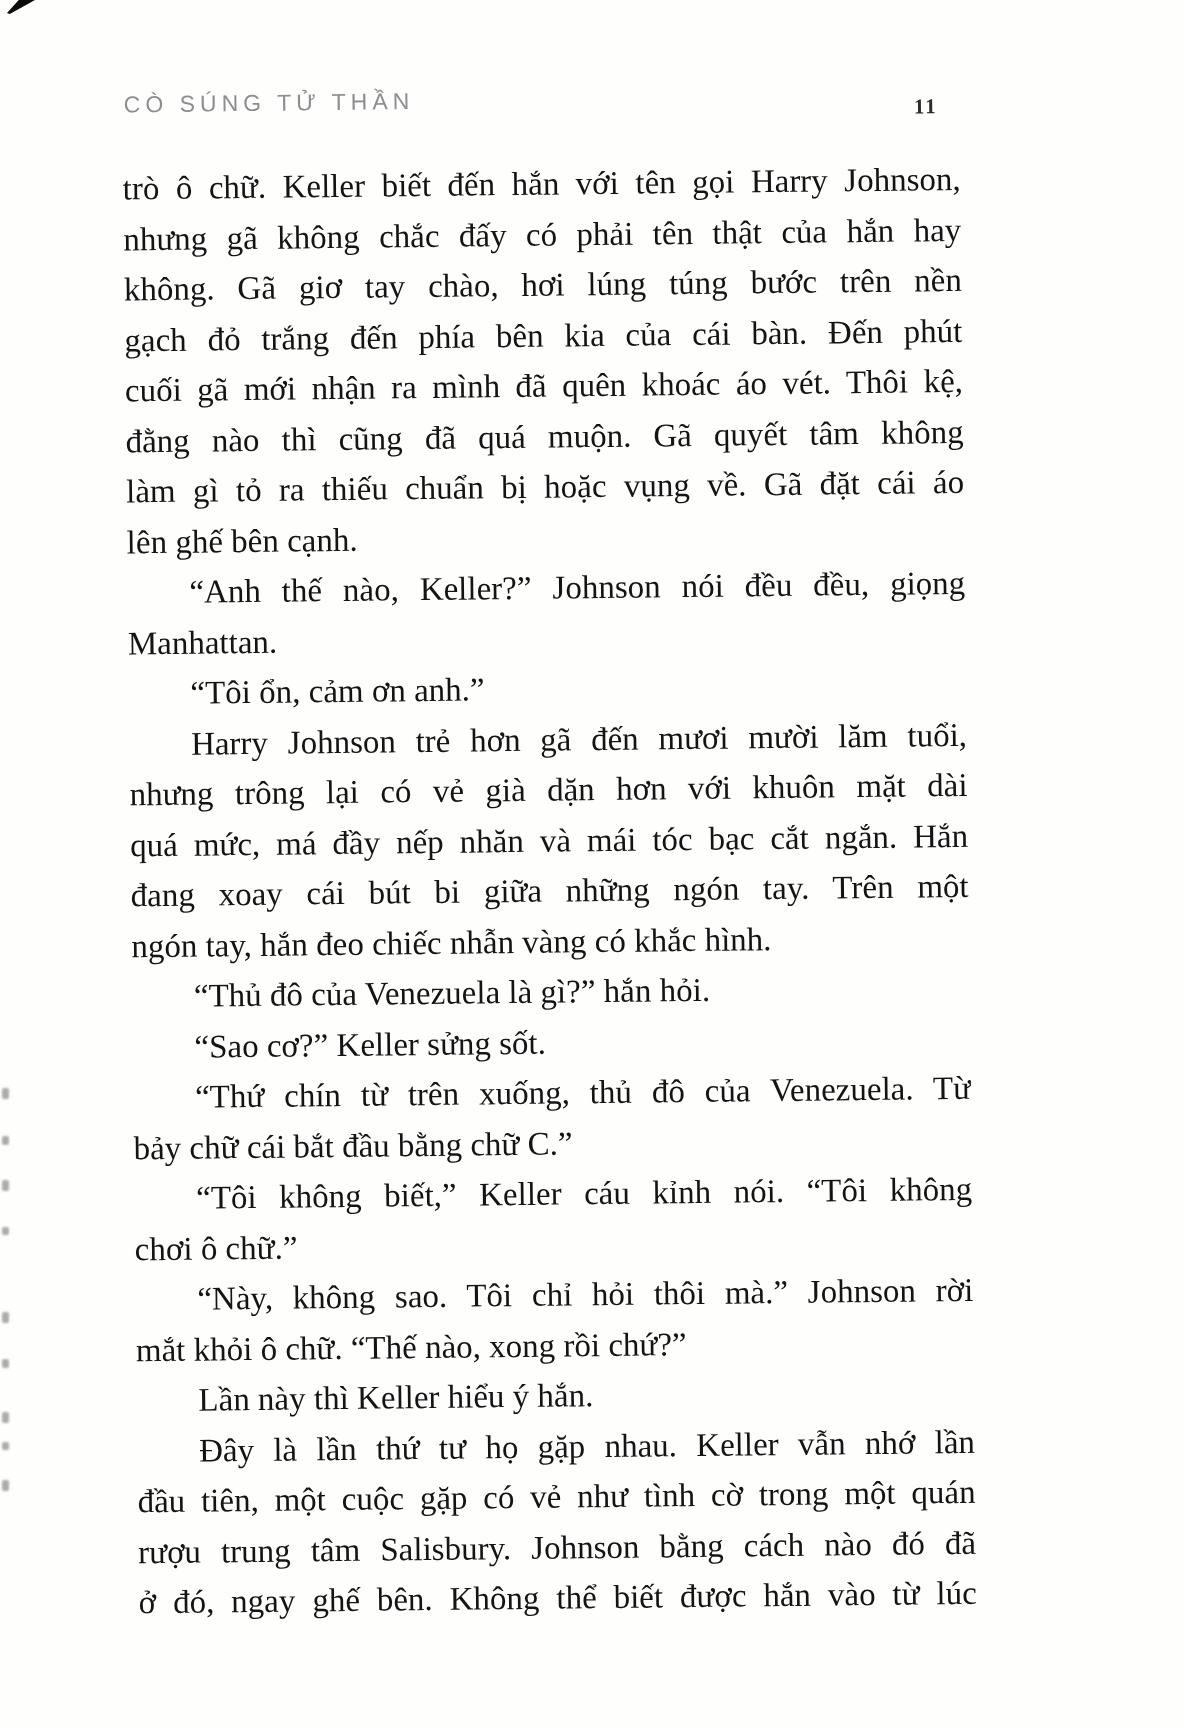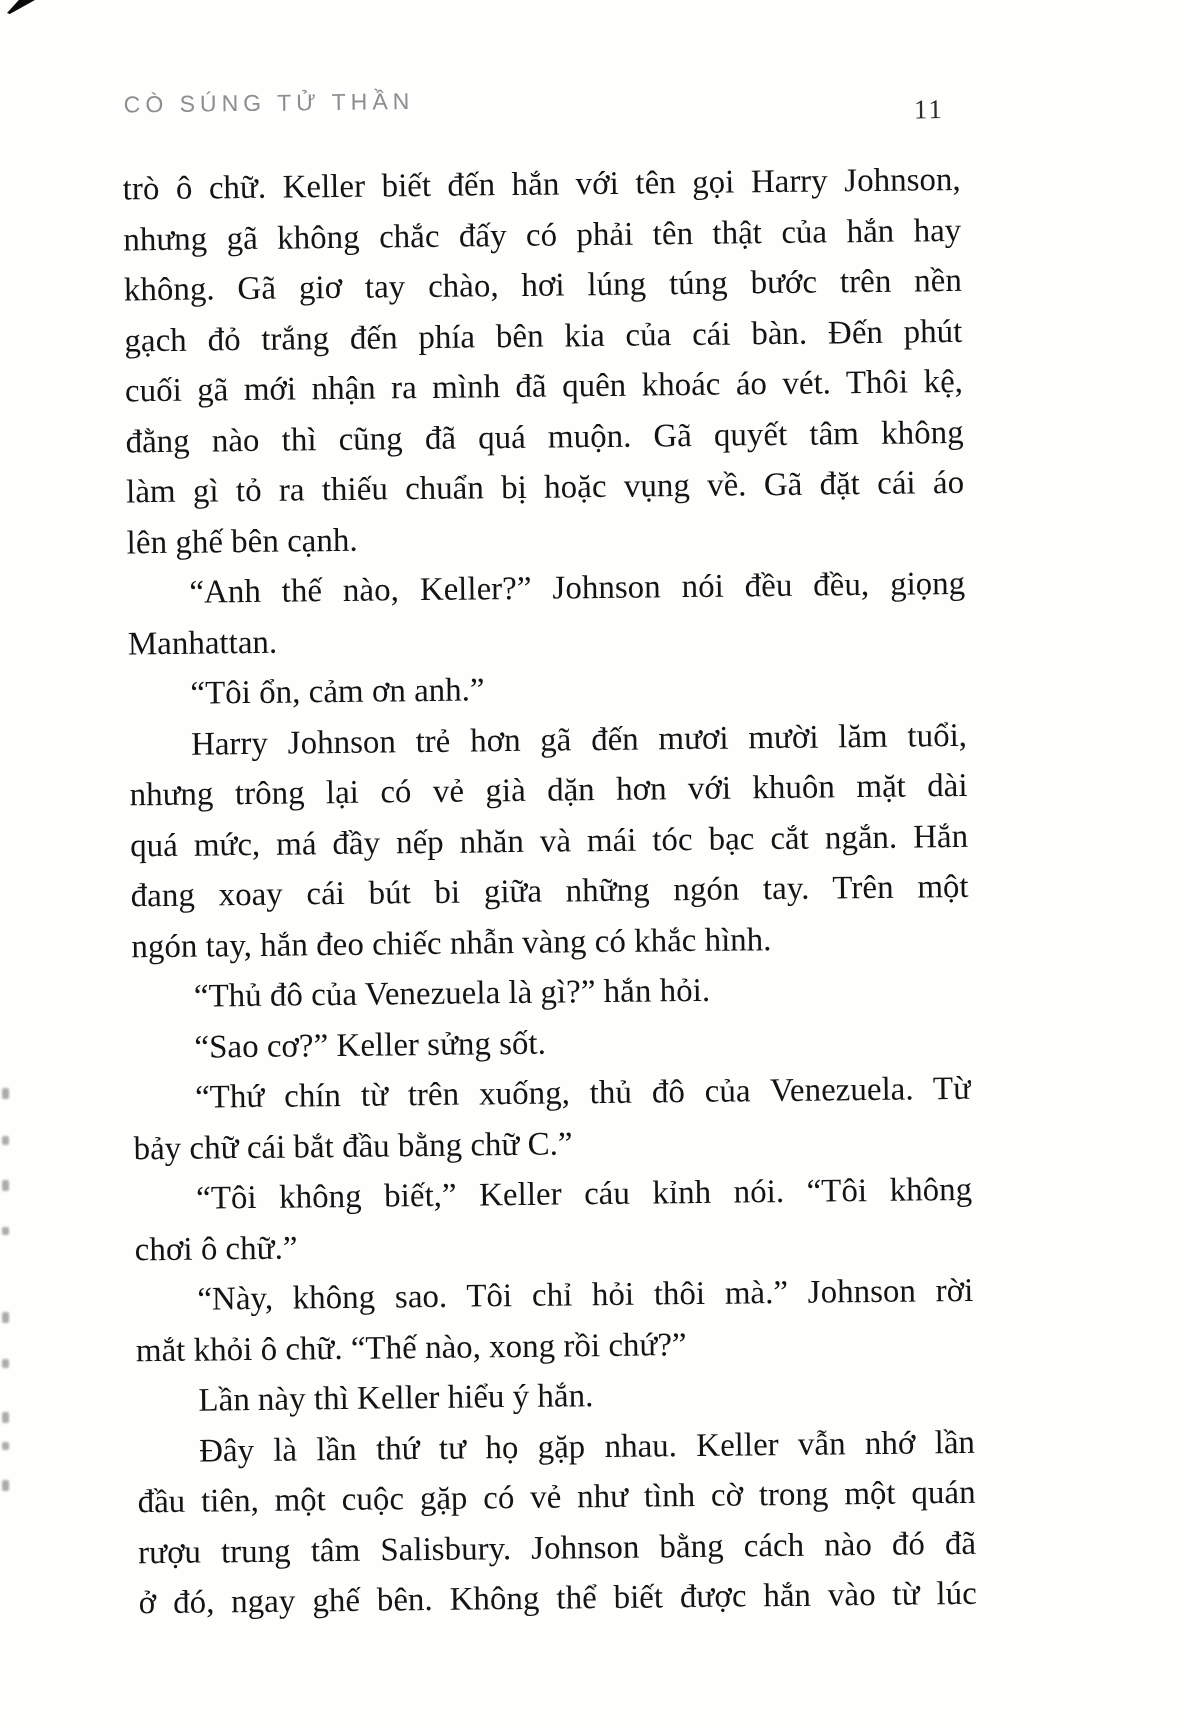--- a/index.html
+++ b/index.html
@@ -18,21 +18,21 @@
   }
   .running-title{
     position:absolute;left:126px;top:86px;
     font-family:"Liberation Sans", sans-serif;
     font-size:23px;font-weight:400;
     letter-spacing:5px;
     color:#8e8e92;
   }
   .page-number{
     position:absolute;left:916px;top:98px;
-    font-size:27px;font-weight:normal;
+    font-size:21px;font-weight:bold;
     letter-spacing:2px;
     color:#2c2c2c;
   }
   .text-block{
     position:absolute;left:124px;top:158px;width:838px;
     font-size:33px;color:#141414;
   }
   .line{
     height:50.5px;line-height:50.5px;
     text-align:justify;

